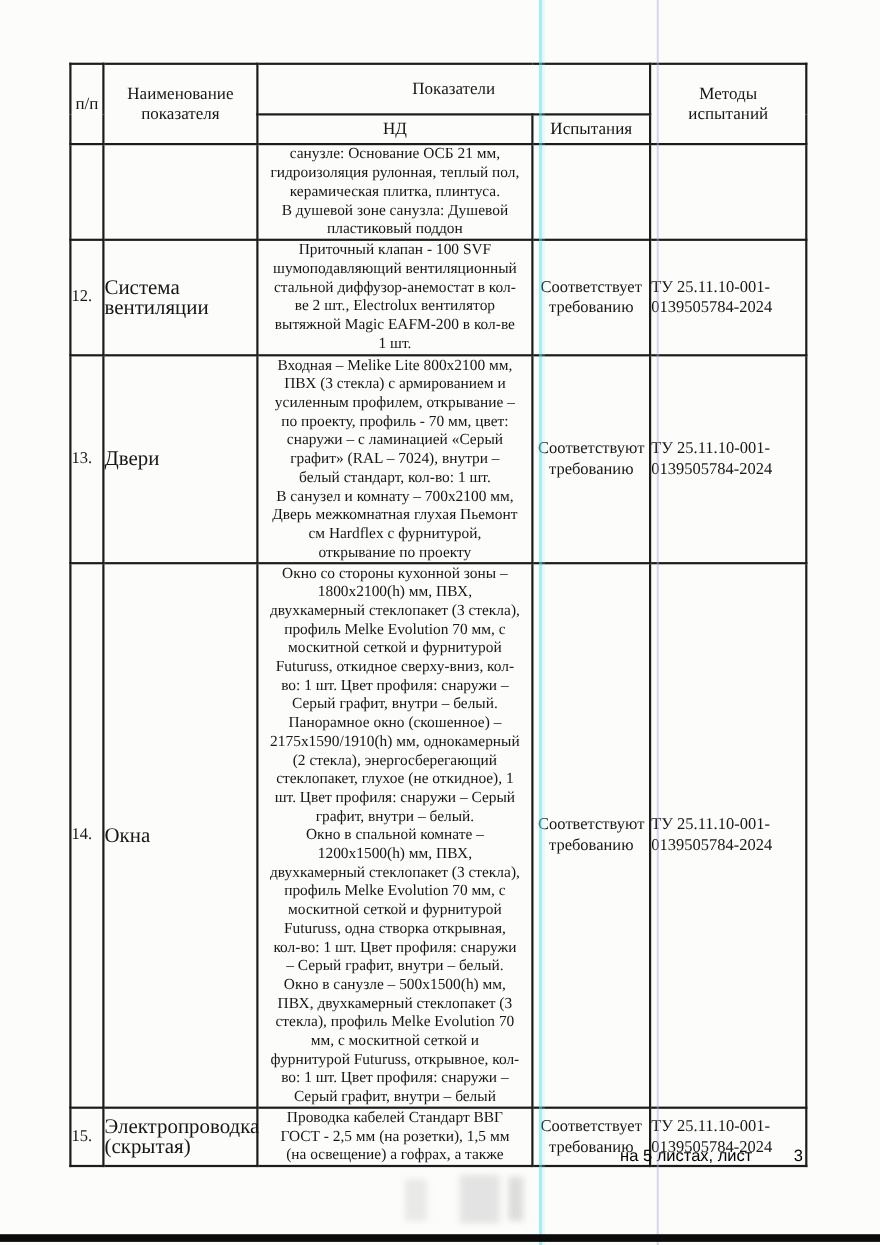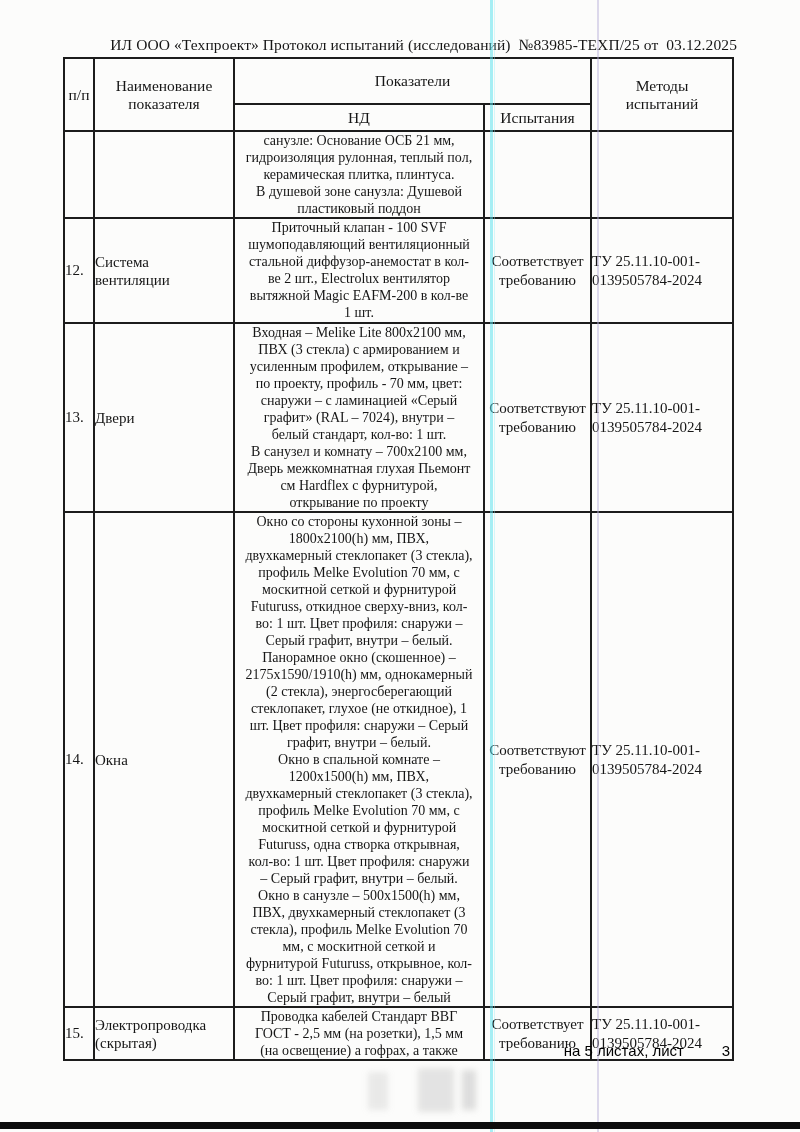--- a/index.html
+++ b/index.html
@@ -23,21 +23,21 @@
     width:669px;border-collapse:collapse;table-layout:fixed;
   }
   table.protocol th,table.protocol td{
     border:2px solid #1c1c1c;font-weight:normal;padding:0;
   }
   th.hdr{font-size:15.5px;line-height:18px;text-align:center;vertical-align:middle;white-space:pre-line;}
   .trh1{height:46px}.trh2{height:27px}
   .trc{height:85px}.tr12{height:105px}.tr13{height:182px}.tr14{height:493px}.tr15{height:52px}
 
   td.num{font-size:15px;vertical-align:middle;}
-  td.name{font-size:15px;line-height:18px;text-align:left;vertical-align:middle;
+  td.name{font-size:19px;line-height:18px;text-align:left;vertical-align:middle;
           padding-left:7px;padding-right:2px;white-space:pre-line;}
   td.nd{font-size:14px;line-height:17px;text-align:center;vertical-align:top;
         padding:1px 3px;white-space:pre-line;overflow:hidden;}
   td.test{font-size:15px;line-height:19px;text-align:center;vertical-align:middle;white-space:pre-line;}
   td.method{font-size:15px;line-height:19px;text-align:left;vertical-align:middle;
             padding-left:12px;white-space:pre-line;}
 
   .footer{
     position:absolute;top:1042px;left:63px;width:669px;text-align:right;
     font-family:"Liberation Sans","DejaVu Sans",sans-serif;font-size:15px;color:#000000;
@@ -52,21 +52,20 @@
   .smudge.s1{left:368px;top:1072px;width:20px;height:38px;background:rgba(150,150,150,.18);}
   .smudge.s2{left:418px;top:1068px;width:36px;height:44px;background:rgba(140,140,140,.22);}
   .smudge.s3{left:462px;top:1070px;width:14px;height:40px;background:rgba(130,130,130,.25);}
   .bottom-bar{position:absolute;left:0;top:1122px;width:800px;height:7px;background:#0c0c0c;z-index:7;}
 </style>
 </head>
 <body>
 
 <div class="page">
 
-  <div class="doc-title">ИЛ ООО «Техпроект» Протокол испытаний (исследований)  №83985-ТЕХП/25 от  03.12.2025</div>
 
   <table class="protocol">
     <colgroup>
       <col style="width:30px">
         <col style="width:140px">
         <col style="width:250px">
       <col style="width:107px">
         <col style="width:142px">
     </colgroup>
     <tbody>

